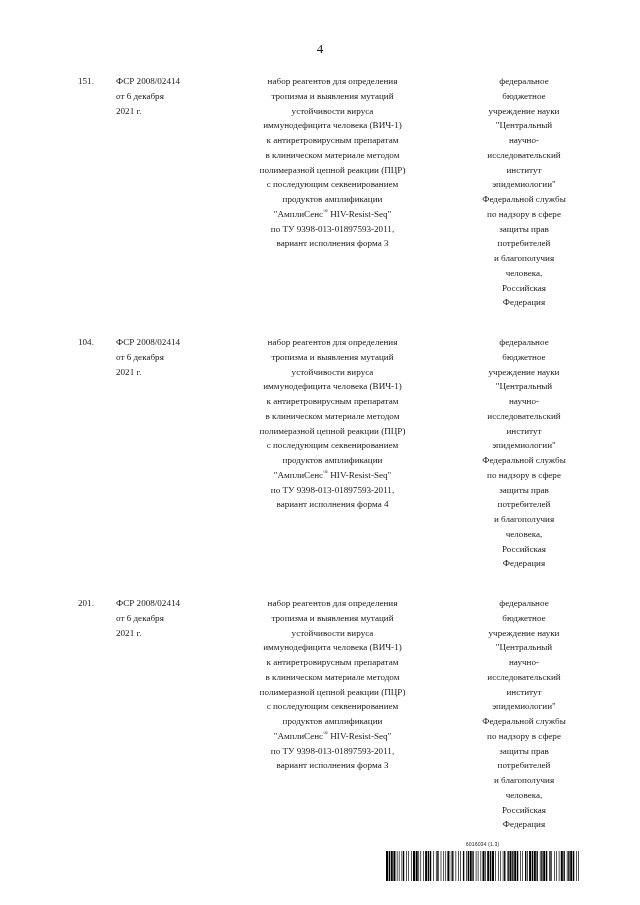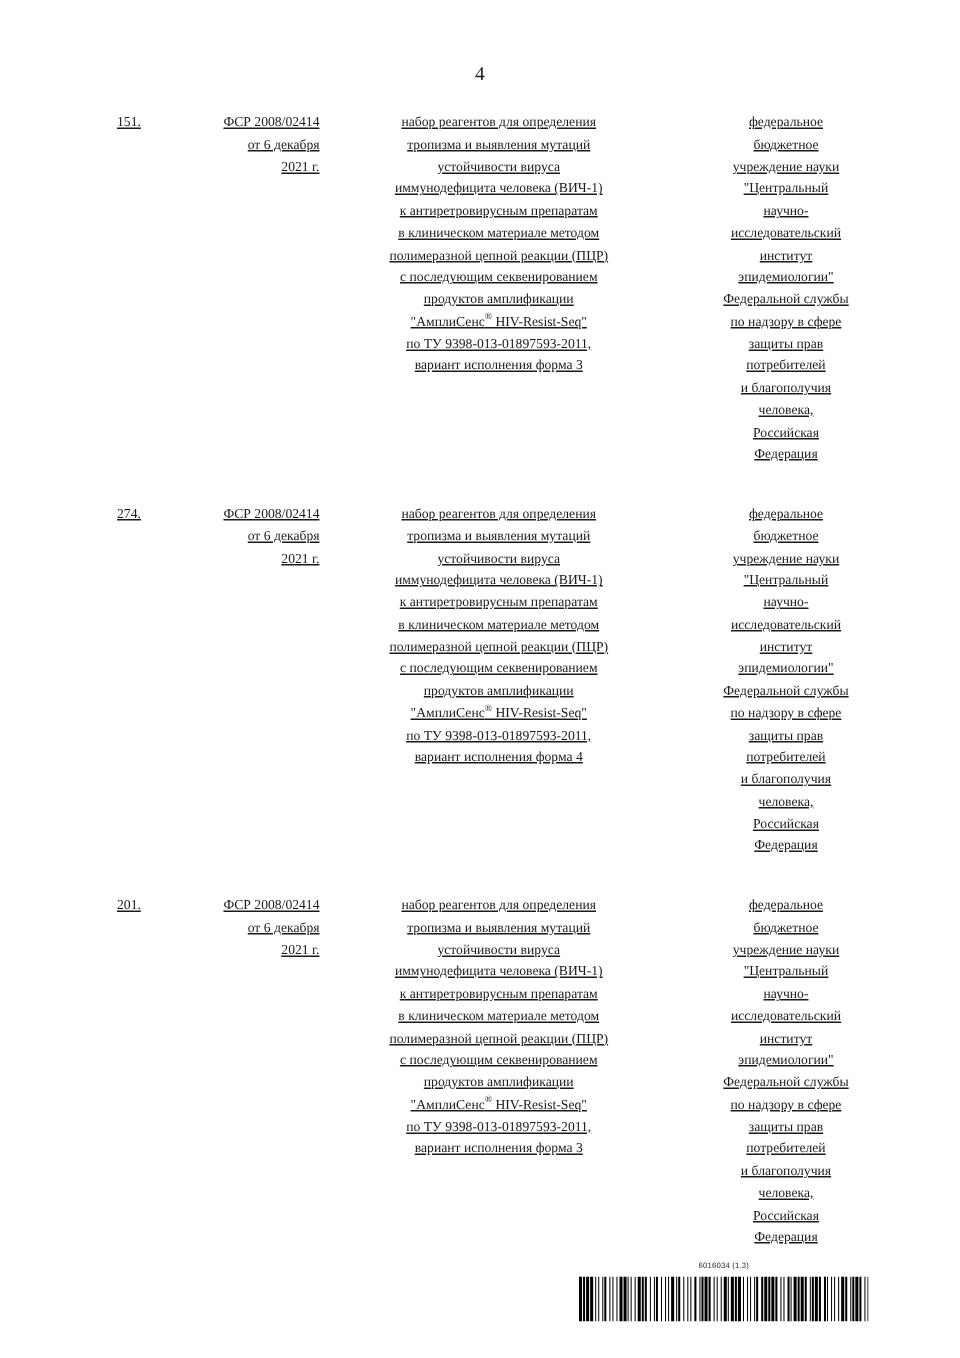--- a/index.html
+++ b/index.html
@@ -33,38 +33,37 @@
     line-height: 15px;
     letter-spacing: 0.2px;
   }
   
   .reg-table {
     position: absolute;
     left: 72px;
     top: 74px;
     width: 508px;
     border-collapse: collapse;
-    text-decoration: underline;
   }
   .reg-table td {
     vertical-align: top;
     padding: 0;
     font-size: 9.1px;
     line-height: 14.75px;
     border: none;
   }
   .col-num {
     width: 44px;
     text-align: left;
     padding-left: 6px !important;
     box-sizing: border-box;
   }
   .col-reg {
     width: 103px;
-    text-align: right;
+    text-align: left;
     padding-right: 6px !important;
     box-sizing: border-box;
   }
   .col-name {
     width: 224px;
     padding-left: 3px !important;
     box-sizing: border-box;
     text-align: center;
   }
   .col-org {
@@ -153,21 +152,21 @@
             <span class="ln-wrap">и благополучия</span>
             <span class="ln-wrap">человека,</span>
             <span class="ln-wrap">Российская</span>
             <span class="ln-wrap">Федерация</span>
           </td>
         </tr>
         <tr class="row-gap">
           <td colspan="4"></td>
         </tr>
         <tr>
-          <td class="col-num">274.</td>
+          <td class="col-num">104.</td>
           <td class="col-reg">
             <span class="ln">ФСР 2008/02414</span>
             <span class="ln">от 6 декабря</span>
             <span class="ln">2021 г.</span>
           </td>
           <td class="col-name">
             <span class="ln">набор реагентов для определения</span>
             <span class="ln">тропизма и выявления мутаций</span>
             <span class="ln">устойчивости вируса</span>
             <span class="ln">иммунодефицита человека (ВИЧ-1)</span>

